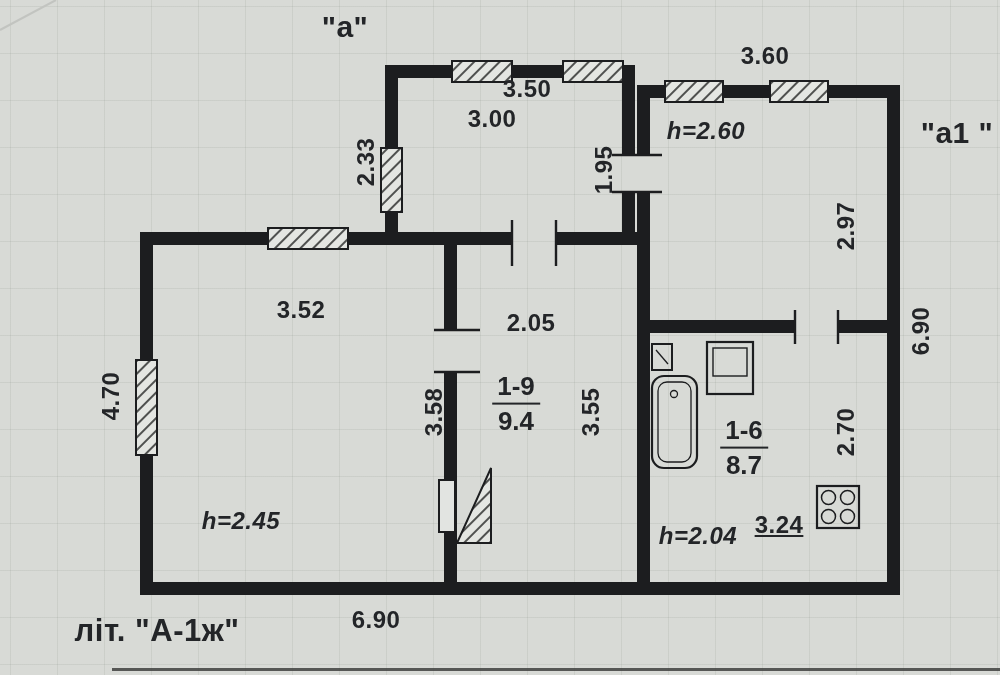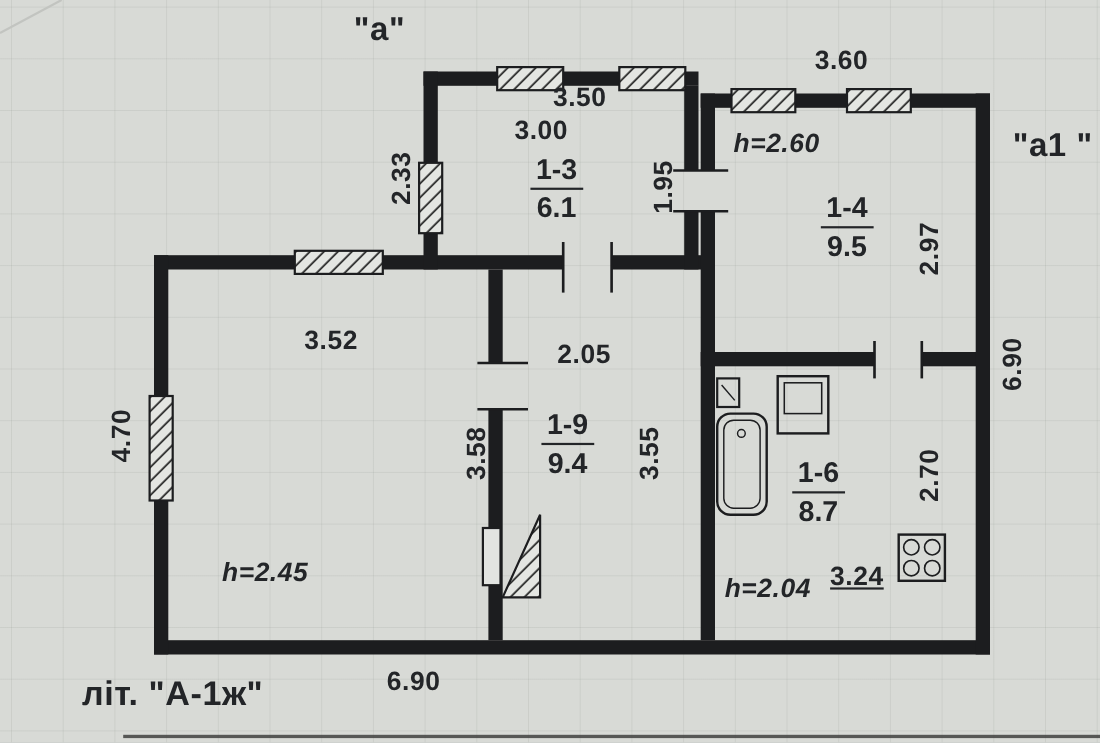--- a/index.html
+++ b/index.html
@@ -137,26 +137,18 @@
   <div class="lbl dim dim-v" style="left:921px;top:331px;">6.90</div>
   <div class="lbl dim dim-v" style="left:111px;top:396px;">4.70</div>
   <div class="lbl dim dim-v" style="left:434px;top:412px;">3.58</div>
   <div class="lbl dim dim-v" style="left:591px;top:412px;">3.55</div>
   <div class="lbl dim dim-v" style="left:846px;top:432px;">2.70</div>
 
   <div class="room-label" style="left:516px;top:404px;">
     <div class="room-num">1-9</div>
     <div class="room-area">9.4</div>
   </div>
-  <div class="room-label" style="left:506px;top:172px;">
-    <div class="room-num">1-3</div>
-    <div class="room-area">6.1</div>
-  </div>
-  <div class="room-label" style="left:770px;top:207px;">
-    <div class="room-num">1-4</div>
-    <div class="room-area">9.5</div>
-  </div>
   <div class="room-label" style="left:744px;top:448px;">
     <div class="room-num">1-6</div>
     <div class="room-area">8.7</div>
   </div>
 
 </div>
 
 </body></html>

